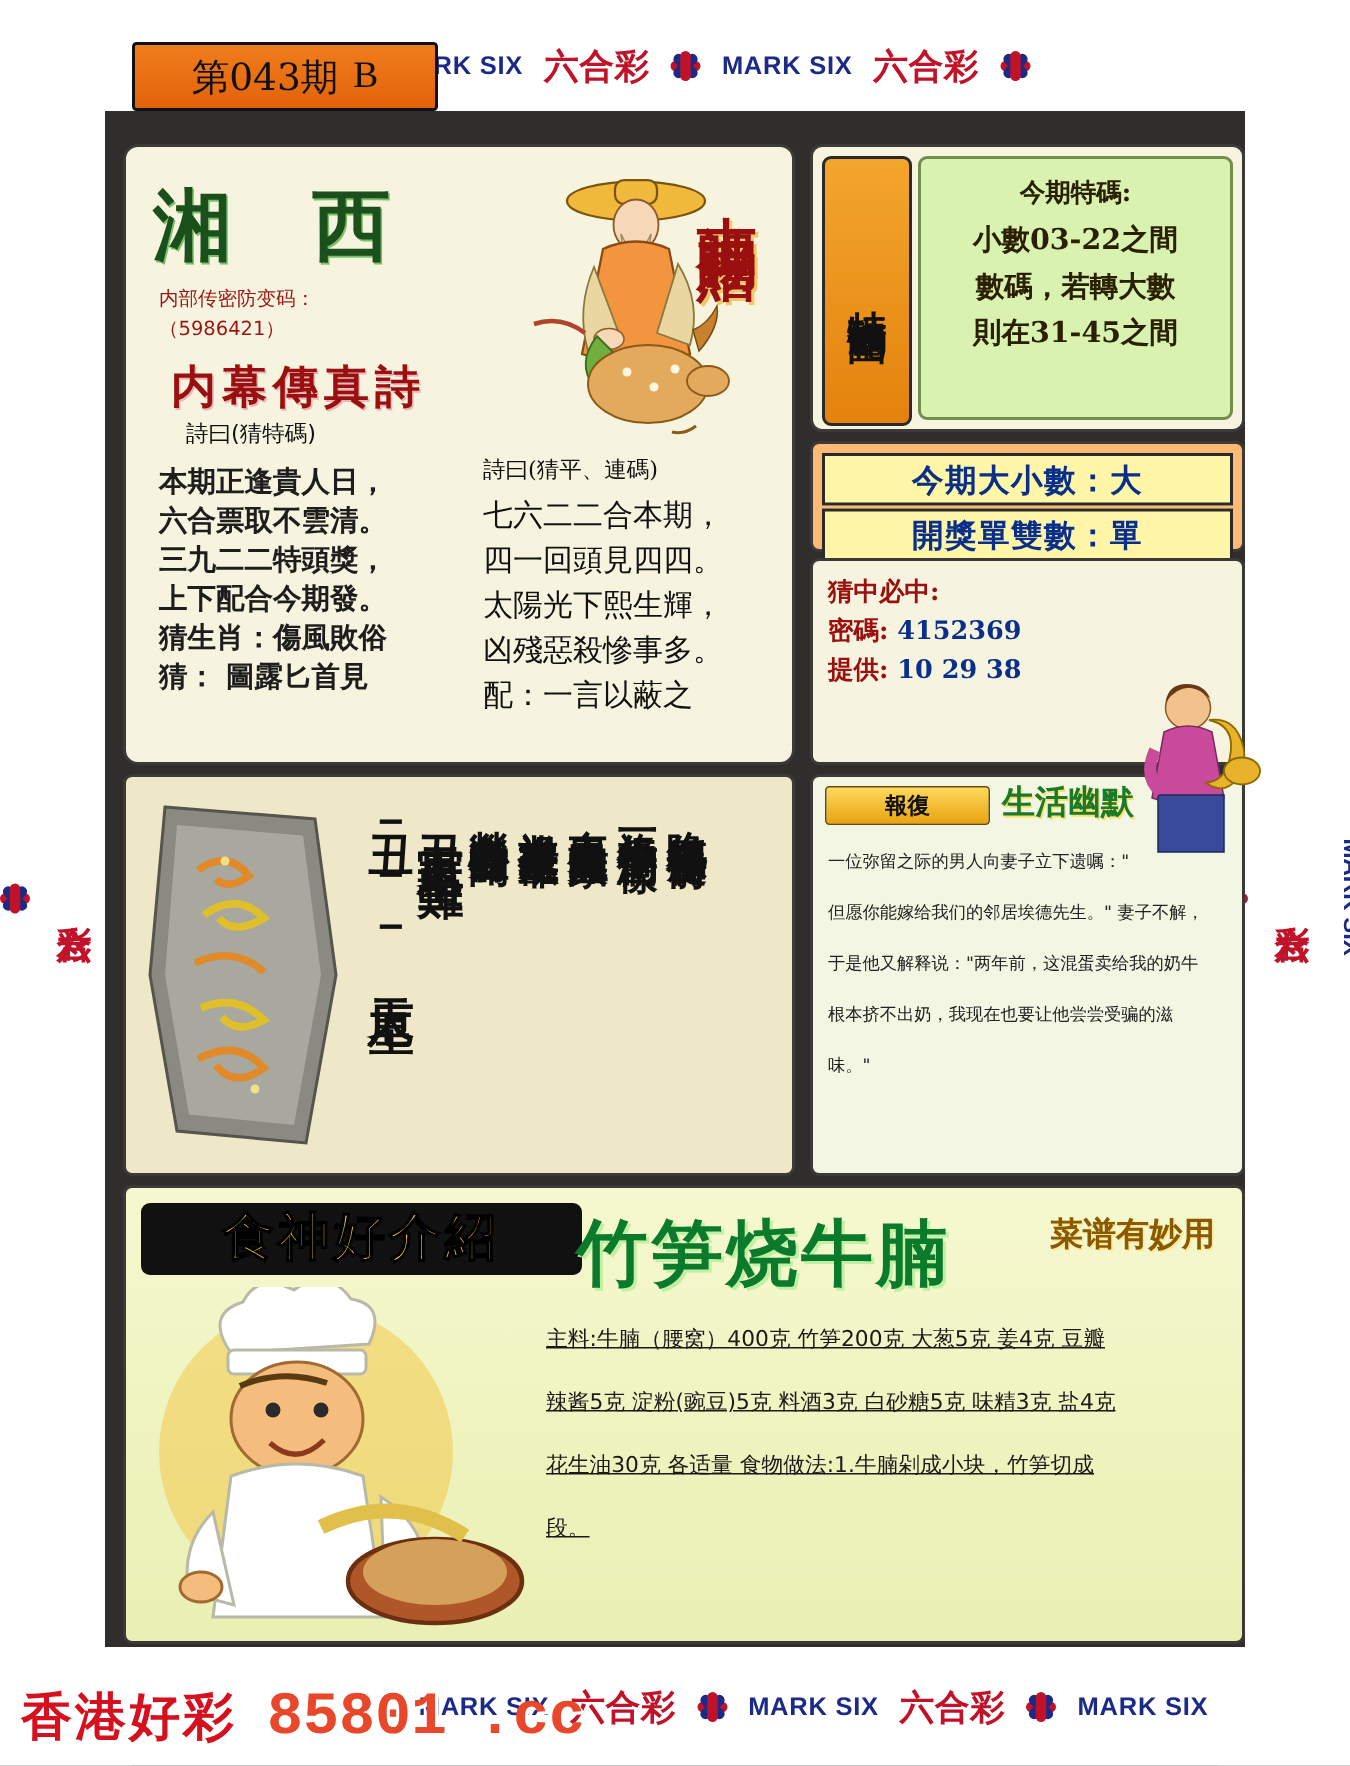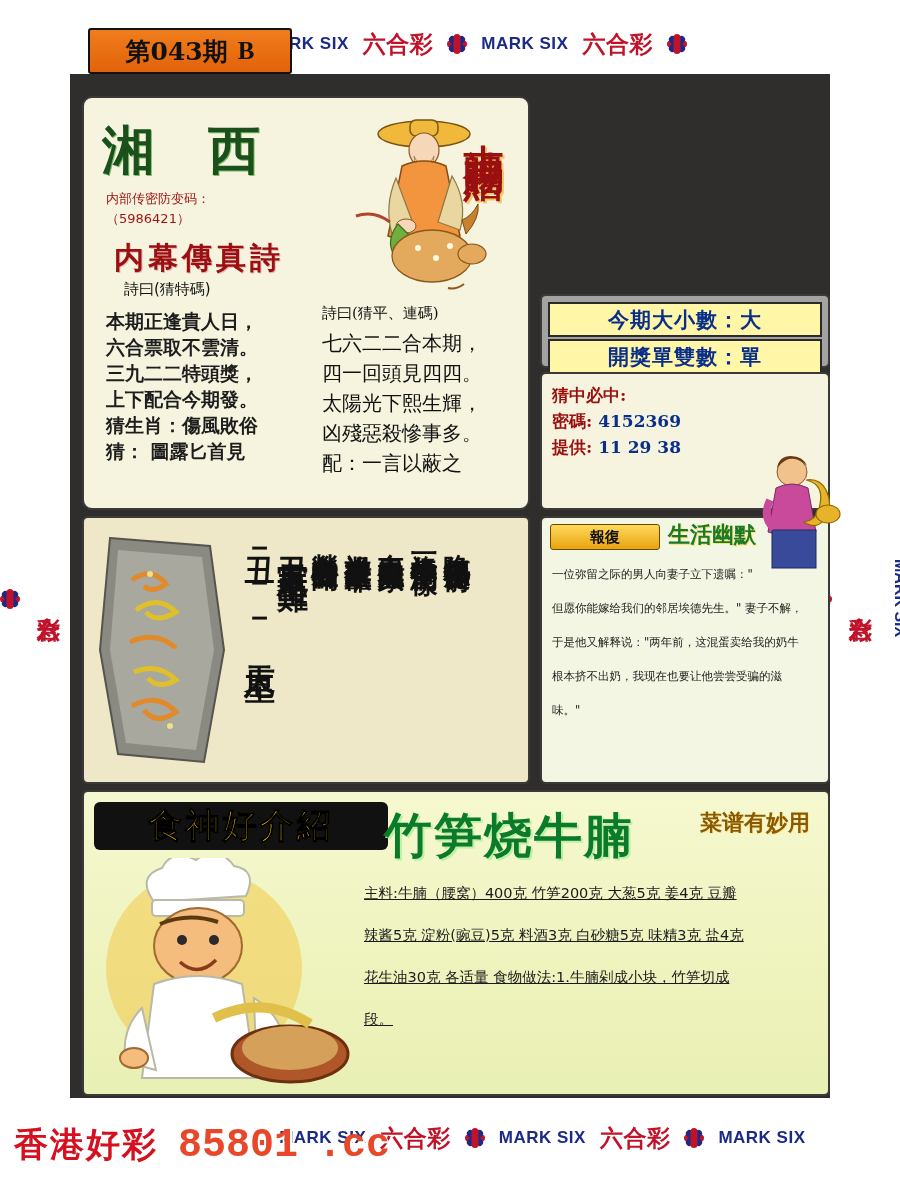--- a/index.html
+++ b/index.html
@@ -63,21 +63,21 @@
     position:absolute;left:70px;top:74px;width:760px;height:1024px;
     background:#2f2e2c;
   }
 
   
   .issue-tag{
     position:absolute;left:88px;top:28px;width:200px;height:42px;
     background:linear-gradient(#f07d1c,#e2620a);
     border:2px solid #111;border-radius:3px;
     display:flex;align-items:center;justify-content:center;
-    font-size:25px;font-weight:bold;color:#111;
+    font-size:25px;font-weight:normal;color:#111;
     font-family:"DejaVu Serif",serif;
     z-index:30;
   }
   .issue-tag .b{margin-left:10px;font-family:"Liberation Serif",serif;}
 
   
   .panel{position:absolute;box-sizing:border-box;}
   
   .p-poem{
     left:82px;top:96px;width:448px;height:414px;
@@ -153,21 +153,21 @@
     padding:8px 6px;box-sizing:border-box;
     font-size:19px;line-height:31px;color:#2a2000;font-weight:bold;
     font-family:"DejaVu Serif",serif;
     text-align:center;
   }
   .range-box .l1{font-size:17px;}
 
   
   .p-bigsmall{
     left:540px;top:294px;width:290px;height:74px;
-    background:#a3a3a3;border:2px solid #3b3a38;border-radius:6px;
+    background:#fdba74;border:2px solid #3b3a38;border-radius:6px;
     z-index:10;padding:4px;
   }
   .bs-line{
     height:31px;display:flex;align-items:center;justify-content:center;
     background:#fff6a8;border:2px solid #2a2a2a;margin:2px;
     font-size:21px;font-weight:bold;color:#0a2f8a;
     font-family:"DejaVu Serif",serif;letter-spacing:1px;
   }
 
   
@@ -236,21 +236,21 @@
   
   .p-recipe{
     left:82px;top:790px;width:748px;height:306px;
     background:#f3f6c9;border:2px solid #3b3a38;border-radius:6px;
     z-index:10;
     background:linear-gradient(180deg,#f6f8cf 0%,#eef3bd 60%,#e9f0b4 100%);
   }
   .rec-tag{
     position:absolute;left:10px;top:10px;width:294px;height:48px;
     background:#111;border-radius:6px;
-    display:flex;align-items:center;justify-content:center;
+    display:flex;justify-content:center;
   }
   .rec-tag span{
     font-size:34px;font-weight:bold;color:#ffd400;
     font-family:"DejaVu Serif",serif;letter-spacing:3px;
     -webkit-text-stroke:1px #000;
   }
   .rec-dish{
     position:absolute;left:300px;top:12px;
     font-size:48px;font-weight:bold;color:#0b7b2b;
     font-family:Liberation Mono, monospace;letter-spacing:2px;
@@ -424,35 +424,46 @@
       <circle cx="118" cy="140" r="3" fill="#fff7e0"></circle>
       <path d="M134 128 q14 -16 12 -30 q-6 12 -16 16z" fill="#c8822f" stroke="#7a4a10" stroke-width="1"></path>
       <ellipse cx="140" cy="148" rx="14" ry="10" fill="#e3a95c" stroke="#8a5a1a" stroke-width="1.2"></ellipse>
       <path d="M132 178 q-8 6 -16 4" stroke="#8a5a1a" stroke-width="2" fill="none"></path>
       <path d="M24 110 q18 -6 34 6" stroke="#b0452a" stroke-width="3" fill="none"></path>
     </svg>
 
     <div class="jishen">吉神賜贈</div>
   </div>
 
+  <div class="panel p-range">
+    <div class="range-tag">
+      <span>特碼範圍</span>
+    </div>
+    <div class="range-box">
+      <div class="l1">今期特碼:</div>
+      <div>小數03-22之間</div>
+      <div>數碼，若轉大數</div>
+      <div>則在31-45之間</div>
+    </div>
+  </div>
 
   <div class="panel p-bigsmall">
     <div class="bs-line">今期大小數：大</div>
     <div class="bs-line">開獎單雙數：單</div>
   </div>
 
   <div class="panel p-guess">
     <div class="g-title">猜中必中:</div>
     <div class="g-row">
       <span class="k">密碼:</span>
       <span class="v">4152369</span>
     </div>
     <div class="g-row">
       <span class="k">提供:</span>
-      <span class="v">11 29 38</span>
+      <span class="v">10 29 38</span>
     </div>
   </div>
 
   <svg class="sax" viewBox="0 0 110 120">
     <ellipse cx="52" cy="20" rx="15" ry="14" fill="#f2c28c" stroke="#8a5a2a" stroke-width="1"></ellipse>
     <path d="M37 16 q14 -18 30 -2 q-4 -10 -16 -10 q-12 0 -14 12z" fill="#6a3a18"></path>
     <path d="M36 36 q16 -8 32 0 l8 44 q-24 8 -48 0z" fill="#c94a9a" stroke="#7a2a60" stroke-width="1"></path>
     <rect x="32" y="78" width="44" height="38" fill="#3a4a9a" stroke="#1a2a60" stroke-width="1"></rect>
     <path d="M66 28 q18 4 14 24 q-2 16 -16 18 q12 8 20 -2 q10 -14 2 -30 q-6 -12 -20 -10z" fill="#e8b22a" stroke="#8a6a00" stroke-width="1.2"></path>
     <ellipse cx="88" cy="62" rx="12" ry="9" fill="#e8b22a" stroke="#8a6a00" stroke-width="1.2"></ellipse>

